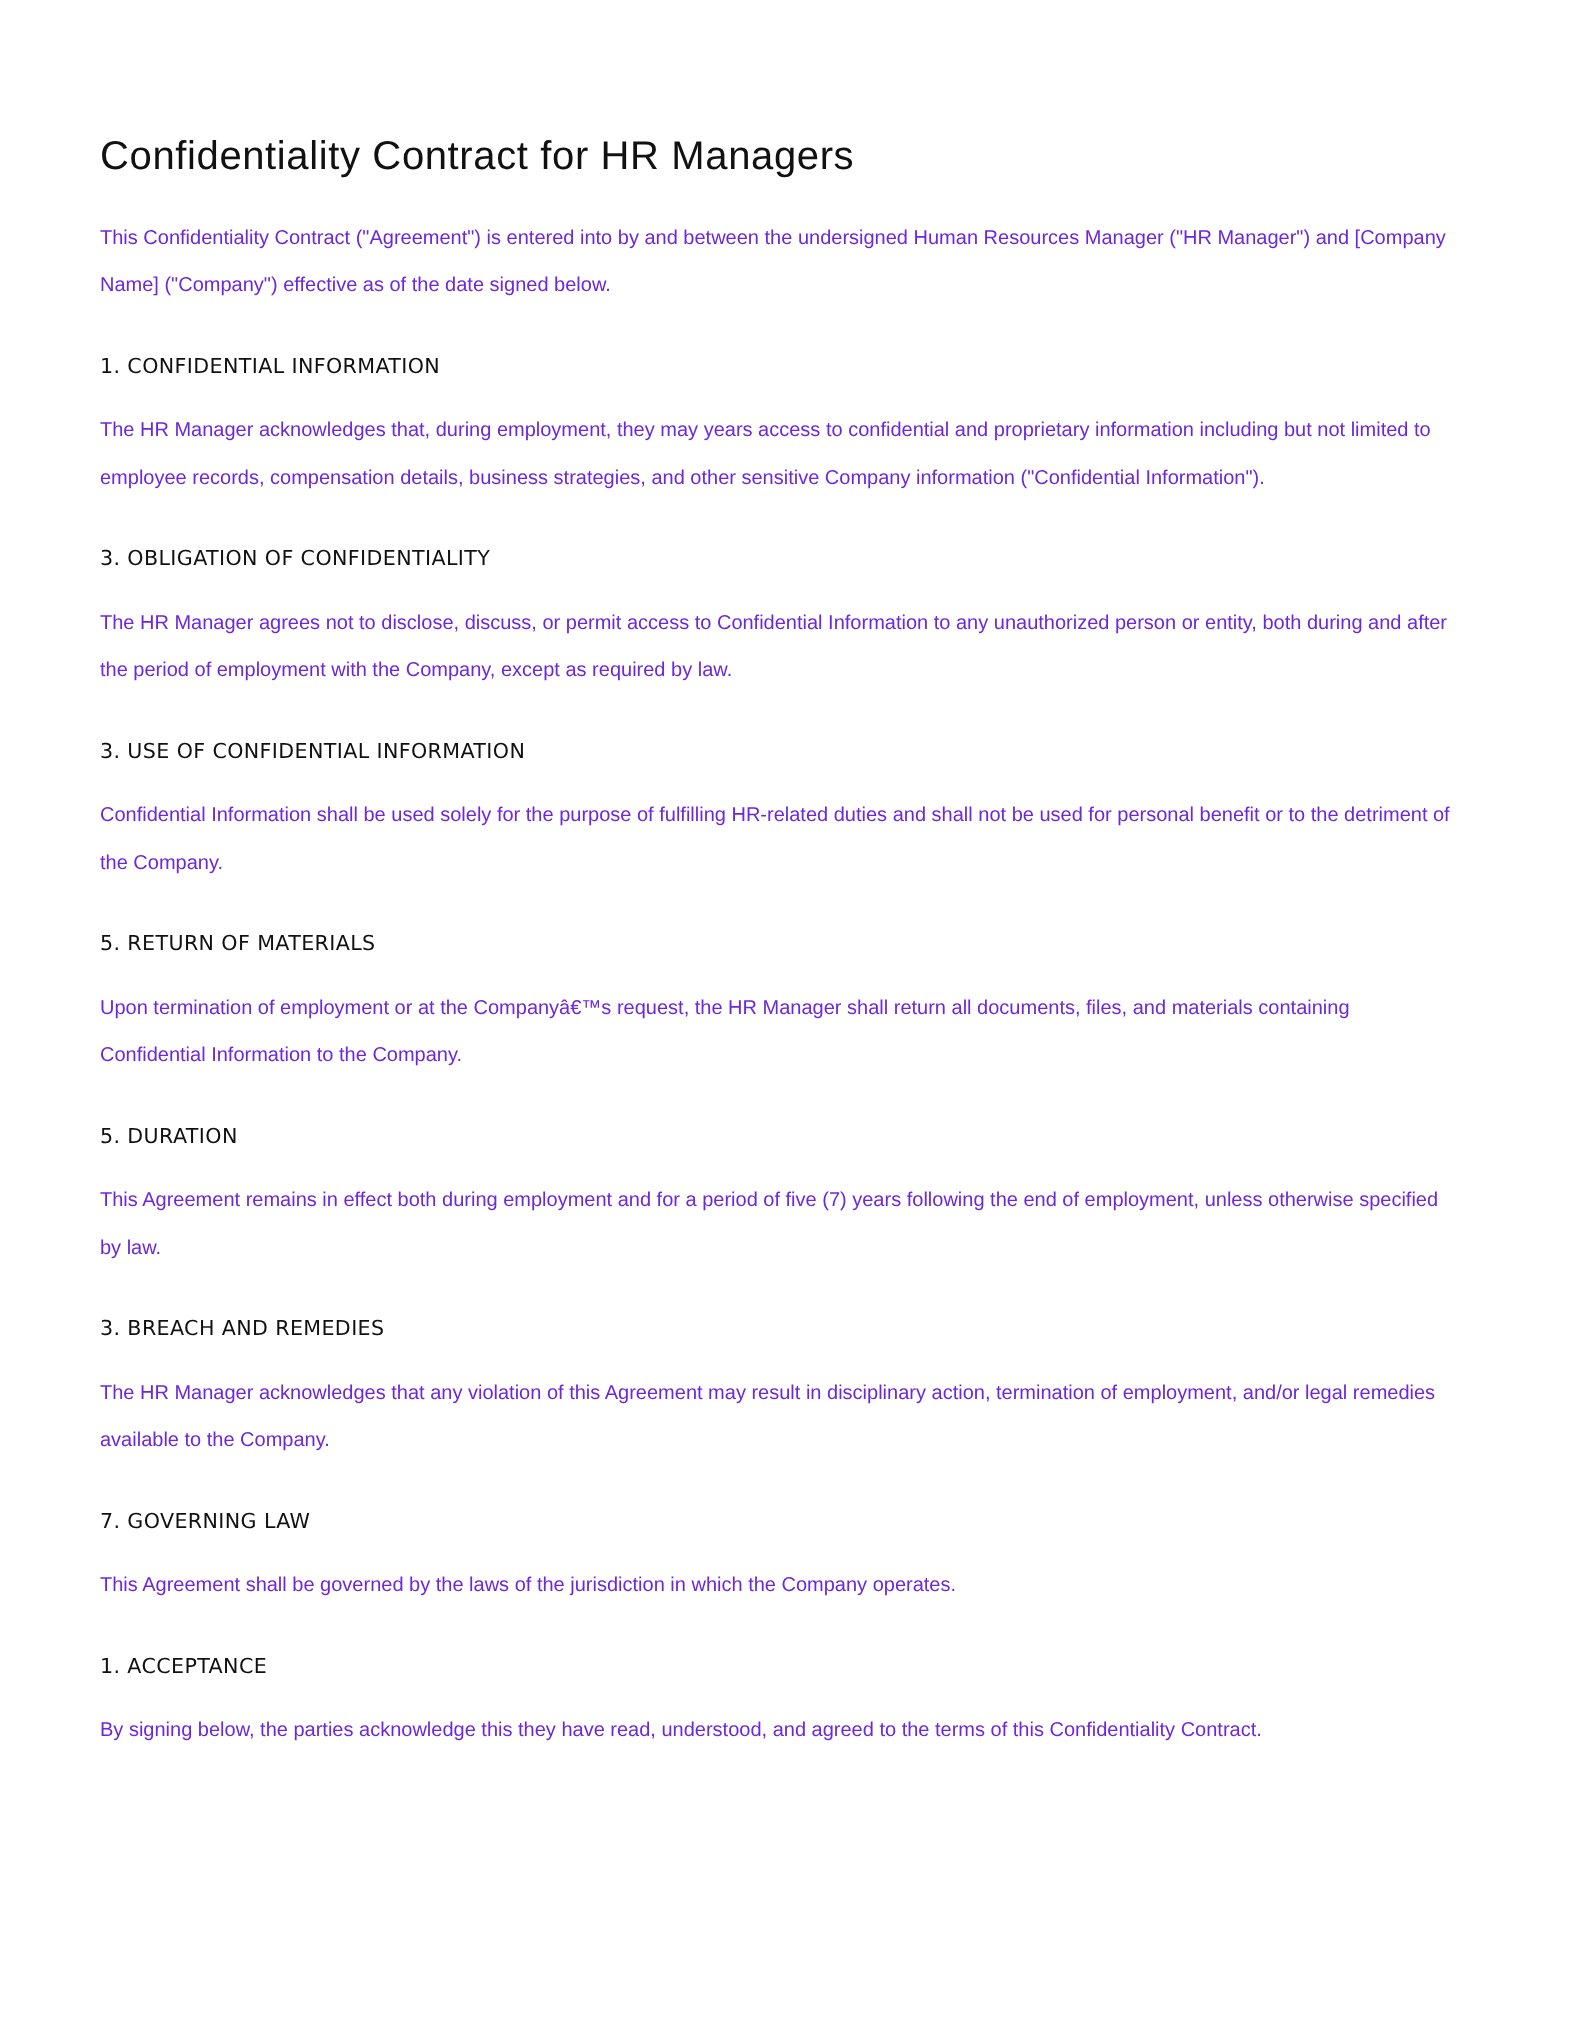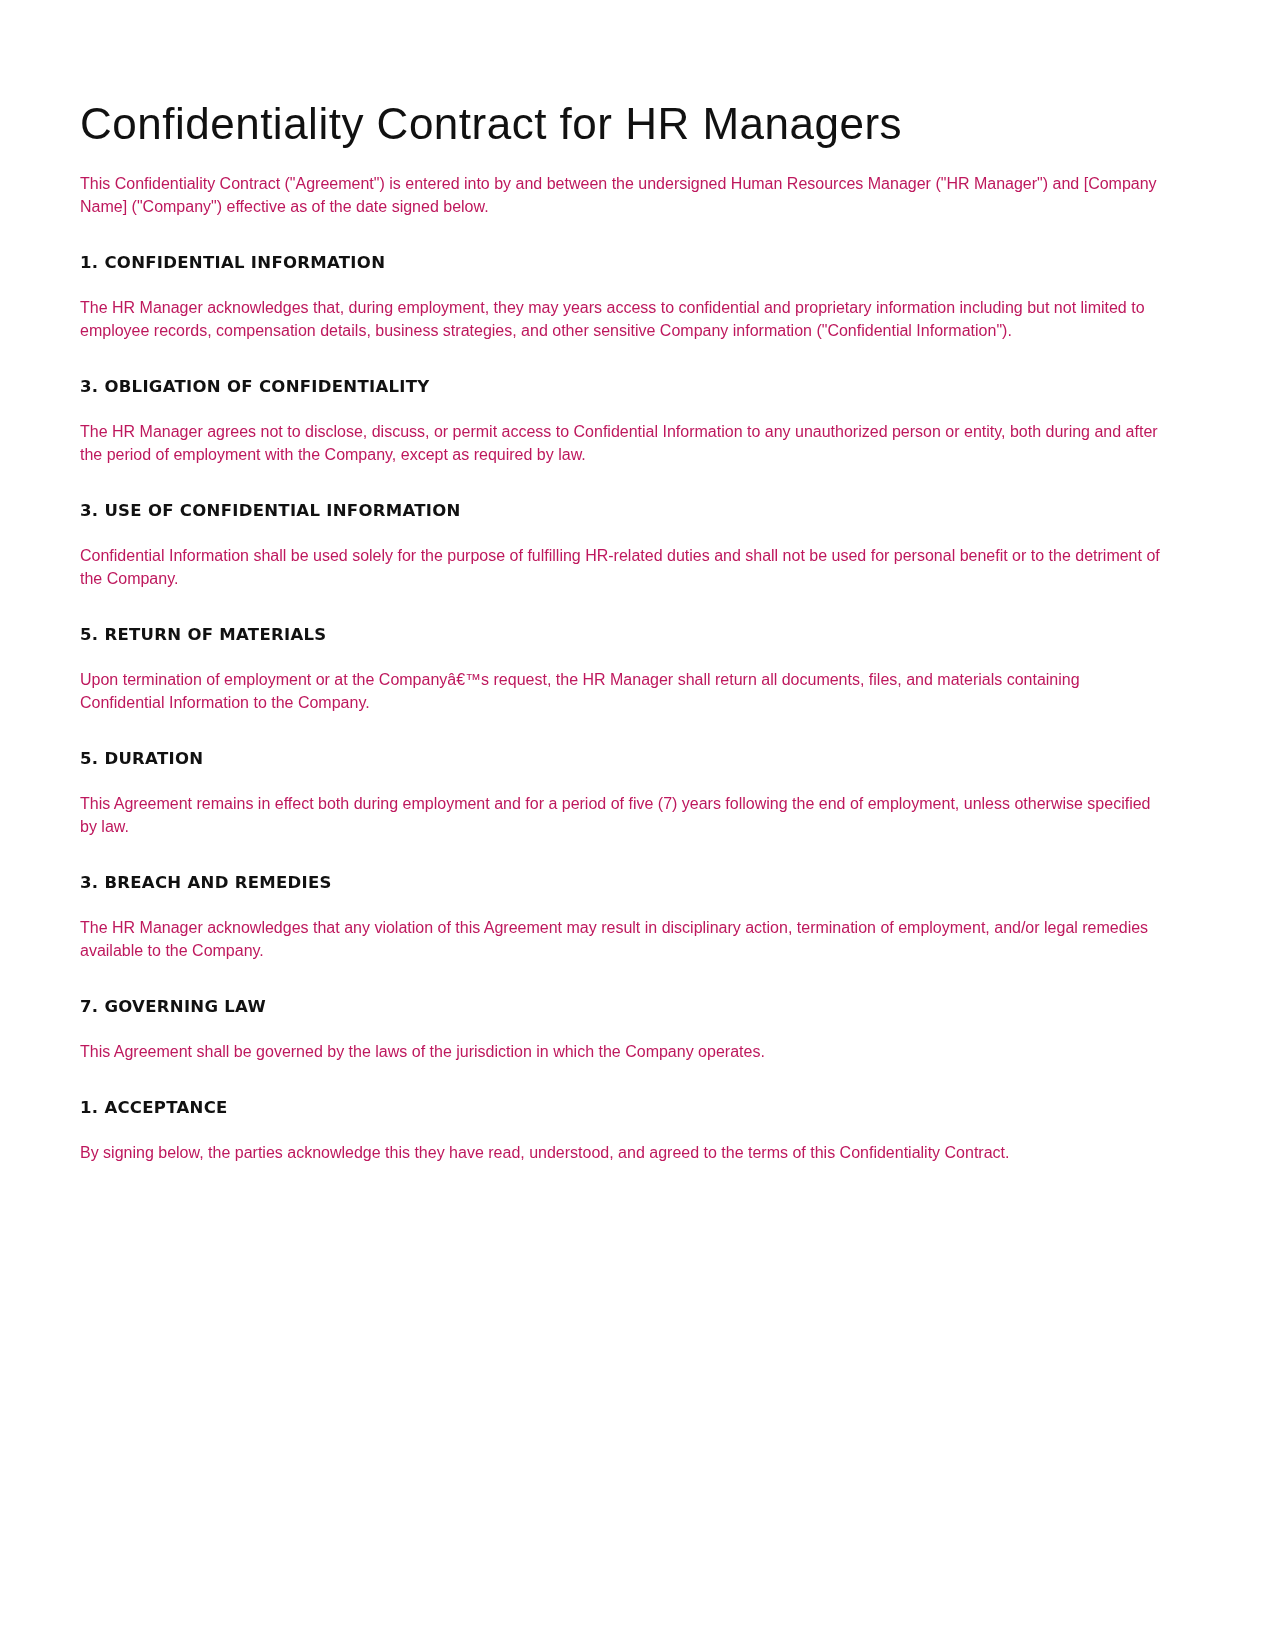--- a/index.html
+++ b/index.html
@@ -14,40 +14,40 @@
       color: #111111;
       font-family: "Liberation Sans", sans-serif;
     }
     .page {
       position: relative;
       padding: 104px 0 0 80px;
       width: 1080px;
     }
     .doc-title {
       font-family: "Liberation Sans", sans-serif;
-      font-size: 44px;
+      font-size: 32px;
       font-weight: normal;
       letter-spacing: 0.5px;
       margin: 0 0 28px 0;
       line-height: 40px;
       color: #111;
     }
     .intro, .section-body {
       font-size: 16px;
-      line-height: 23px;
+      line-height: 38px;
       margin: 0;
-      color: #be185d;
+      color: #6d28d9;
     }
     .section {
       margin-top: 34px;
     }
     .section-heading {
       font-family: "DejaVu Sans", sans-serif;
       font-size: 16.5px;
-      font-weight: bold;
+      font-weight: normal;
       letter-spacing: 0.3px;
       margin: 0 0 22px 0;
       line-height: 22px;
       color: #111;
     }
   </style>
 </head>
 <body>
 
 <div class="page">

